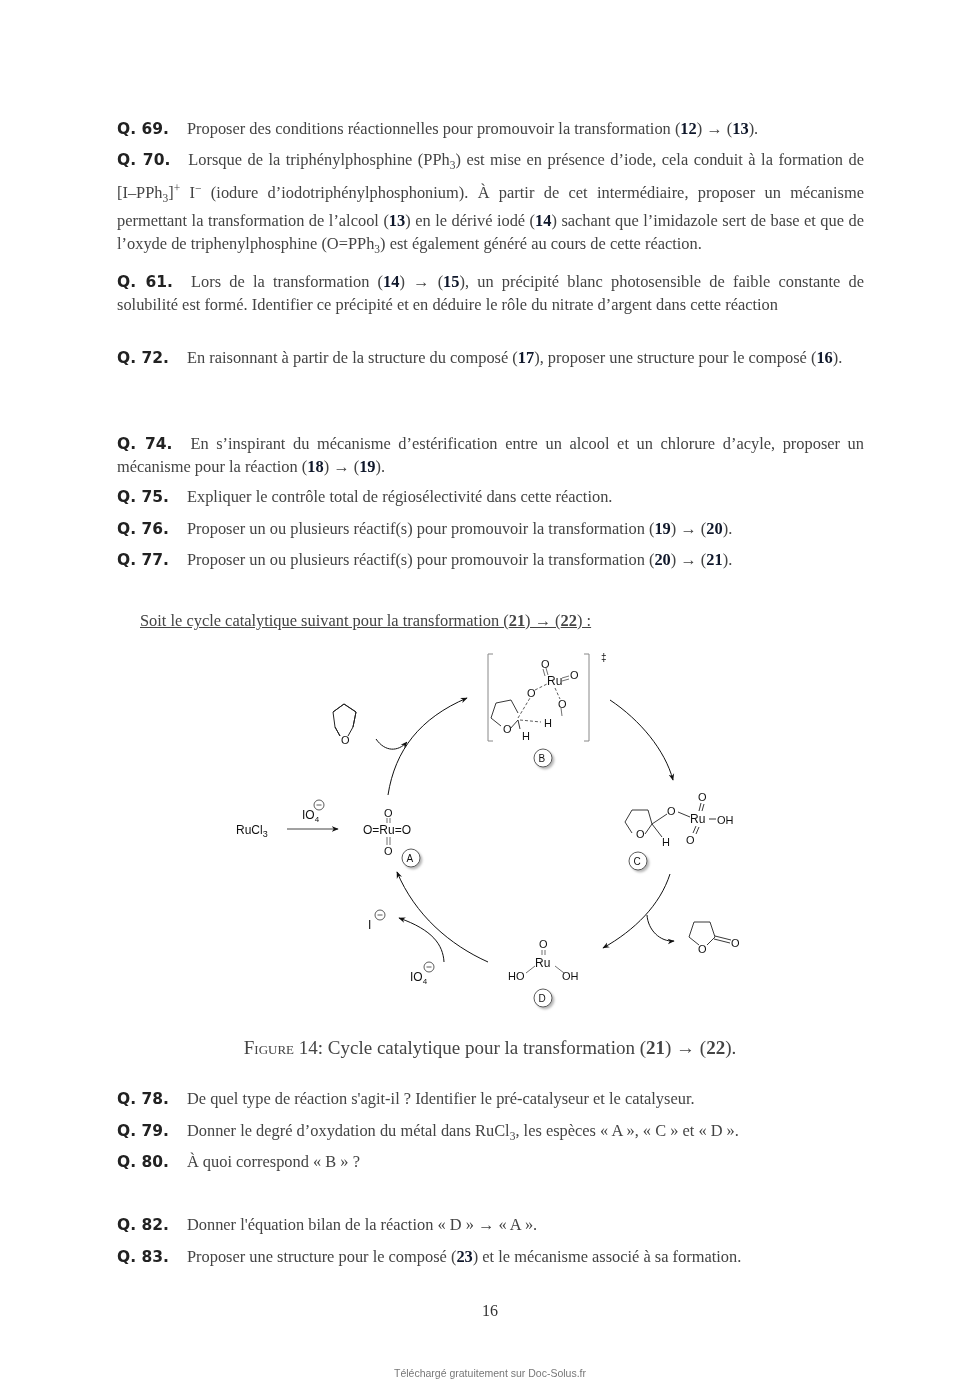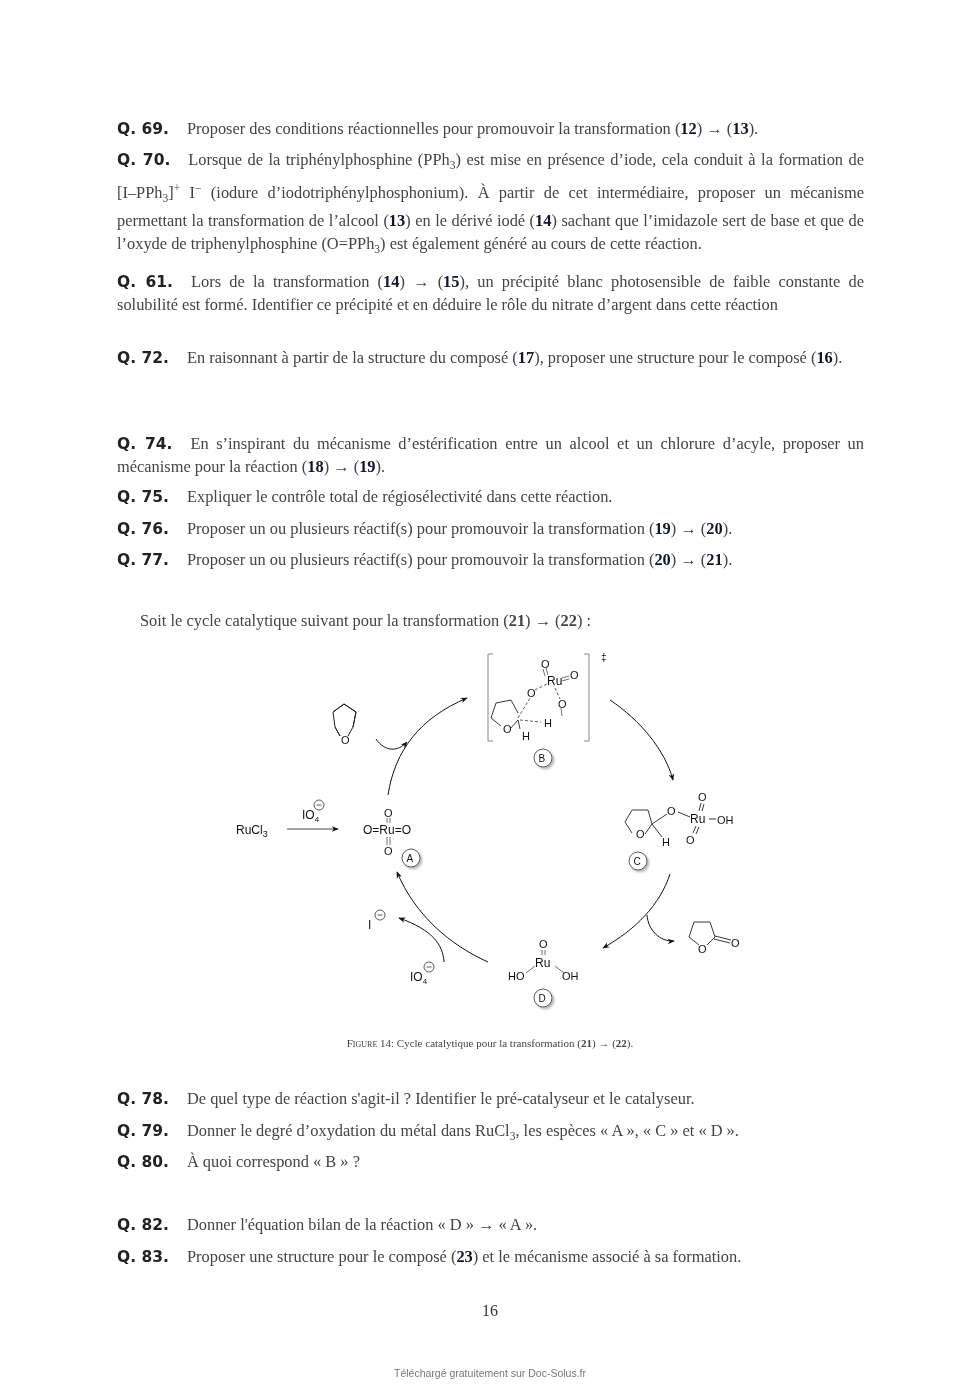--- a/index.html
+++ b/index.html
@@ -3,23 +3,23 @@
 <meta charset="utf-8">
 <style>
   html, body { margin: 0; padding: 0; background: #ffffff; }
   body { width: 980px; height: 1386px; position: relative; overflow: hidden;
          font-family: "DejaVu Serif", "Liberation Serif", serif; color: #3a3a3a; }
   .page { position: absolute; left: 0; top: 0; width: 980px; height: 1386px; }
   .q { position: absolute; left: 117px; width: 747px; font-size: 16.4px; line-height: 22.5px;
        text-align: justify; font-family: "Liberation Serif", serif; color: #444; }
   .q .num { font-family: "DejaVu Sans", sans-serif; font-weight: bold; color: #222; font-size: 15.5px; margin-right: 18px; }
   .q b { color: #0f172a; }
-  .intro { position: absolute; left: 140px; top: 611px; font-family: "Liberation Serif", serif; font-size: 16.4px; color: #444; }
+  .intro { position: absolute; left: 140px; top: 611px; font-family: "Liberation Serif", serif; font-size: 16.4px; color: #444; text-decoration: underline; }
   .caption { position: absolute; left: 0; width: 980px; top: 1037px; text-align: center;
-             font-family: "Liberation Serif", serif; font-size: 11px; color: #444; }
+             font-family: "Liberation Serif", serif; font-size: 19px; color: #444; }
   .caption .sc { font-variant: small-caps; }
   .pagenum { position: absolute; left: 0; width: 980px; top: 1302px; text-align: center;
              font-family: "Liberation Serif", serif; font-size: 16px; color: #333; }
   .footer { position: absolute; left: 0; width: 980px; top: 1367px; text-align: center;
             font-family: "Liberation Sans", sans-serif; font-size: 10.5px; color: #777; }
   svg text { font-family: "Liberation Sans", sans-serif; fill: #111; }
   sub, sup { font-size: 70%; }
 </style>
 </head>
 <body>

